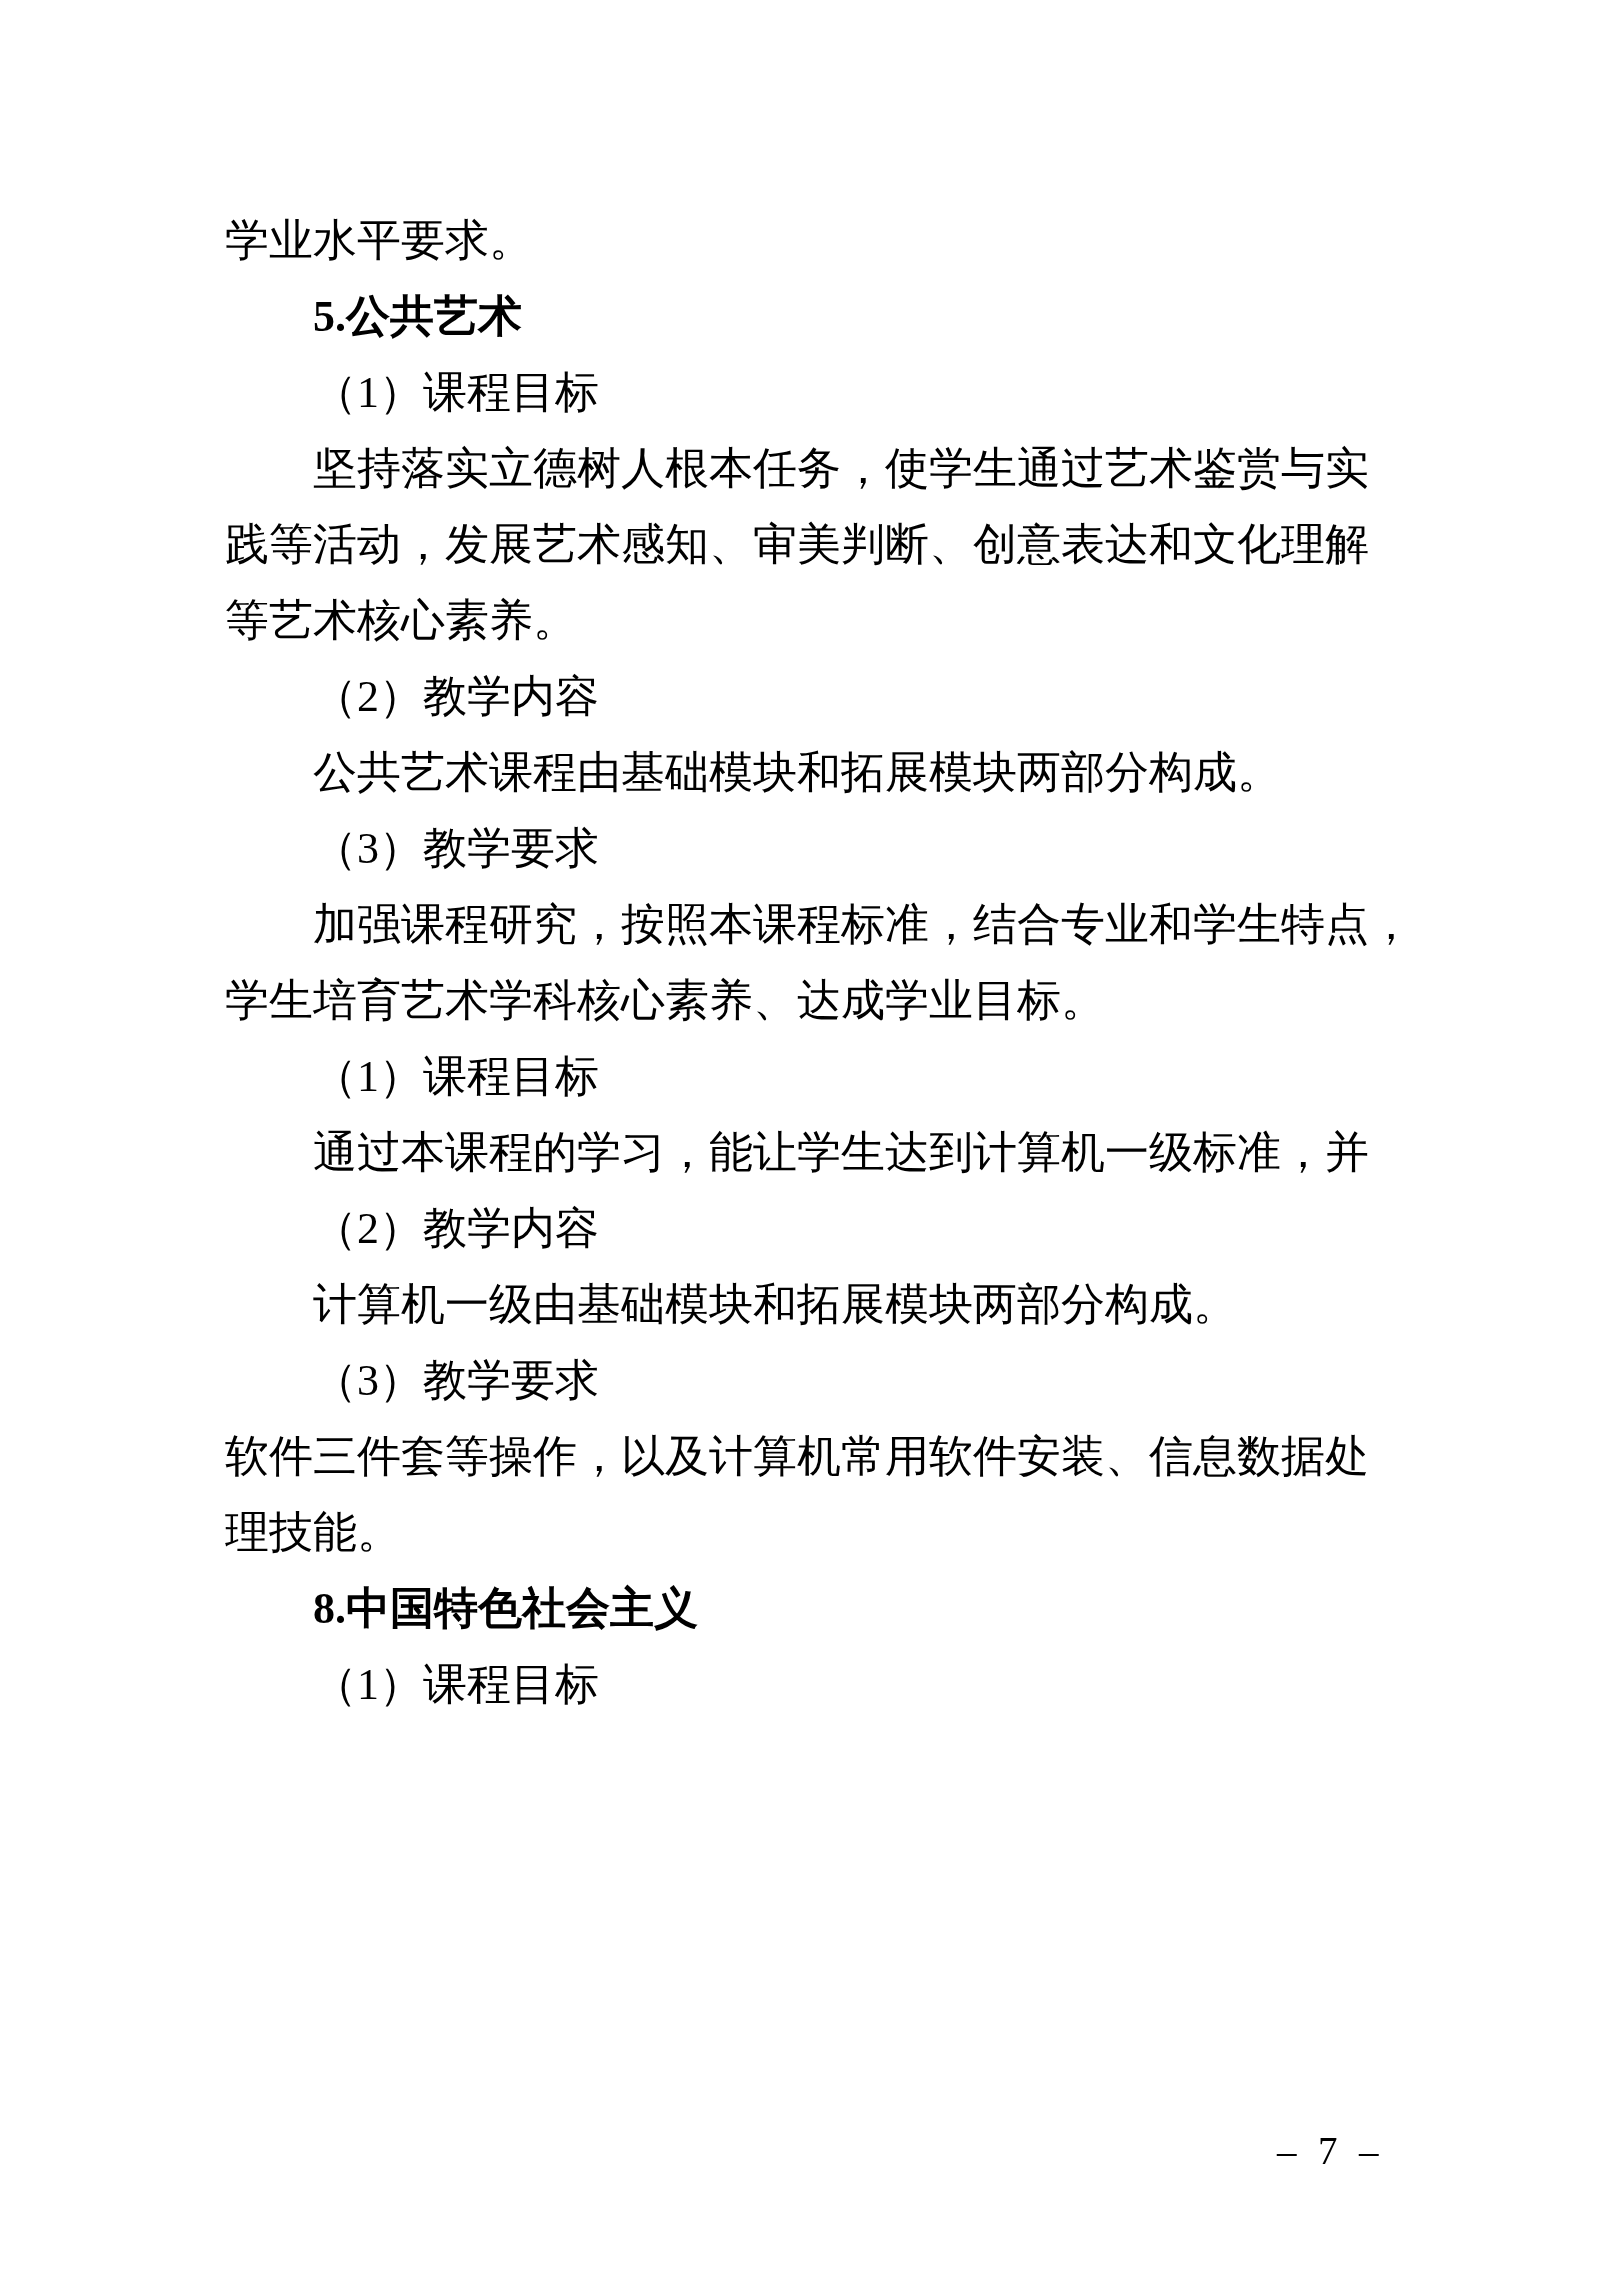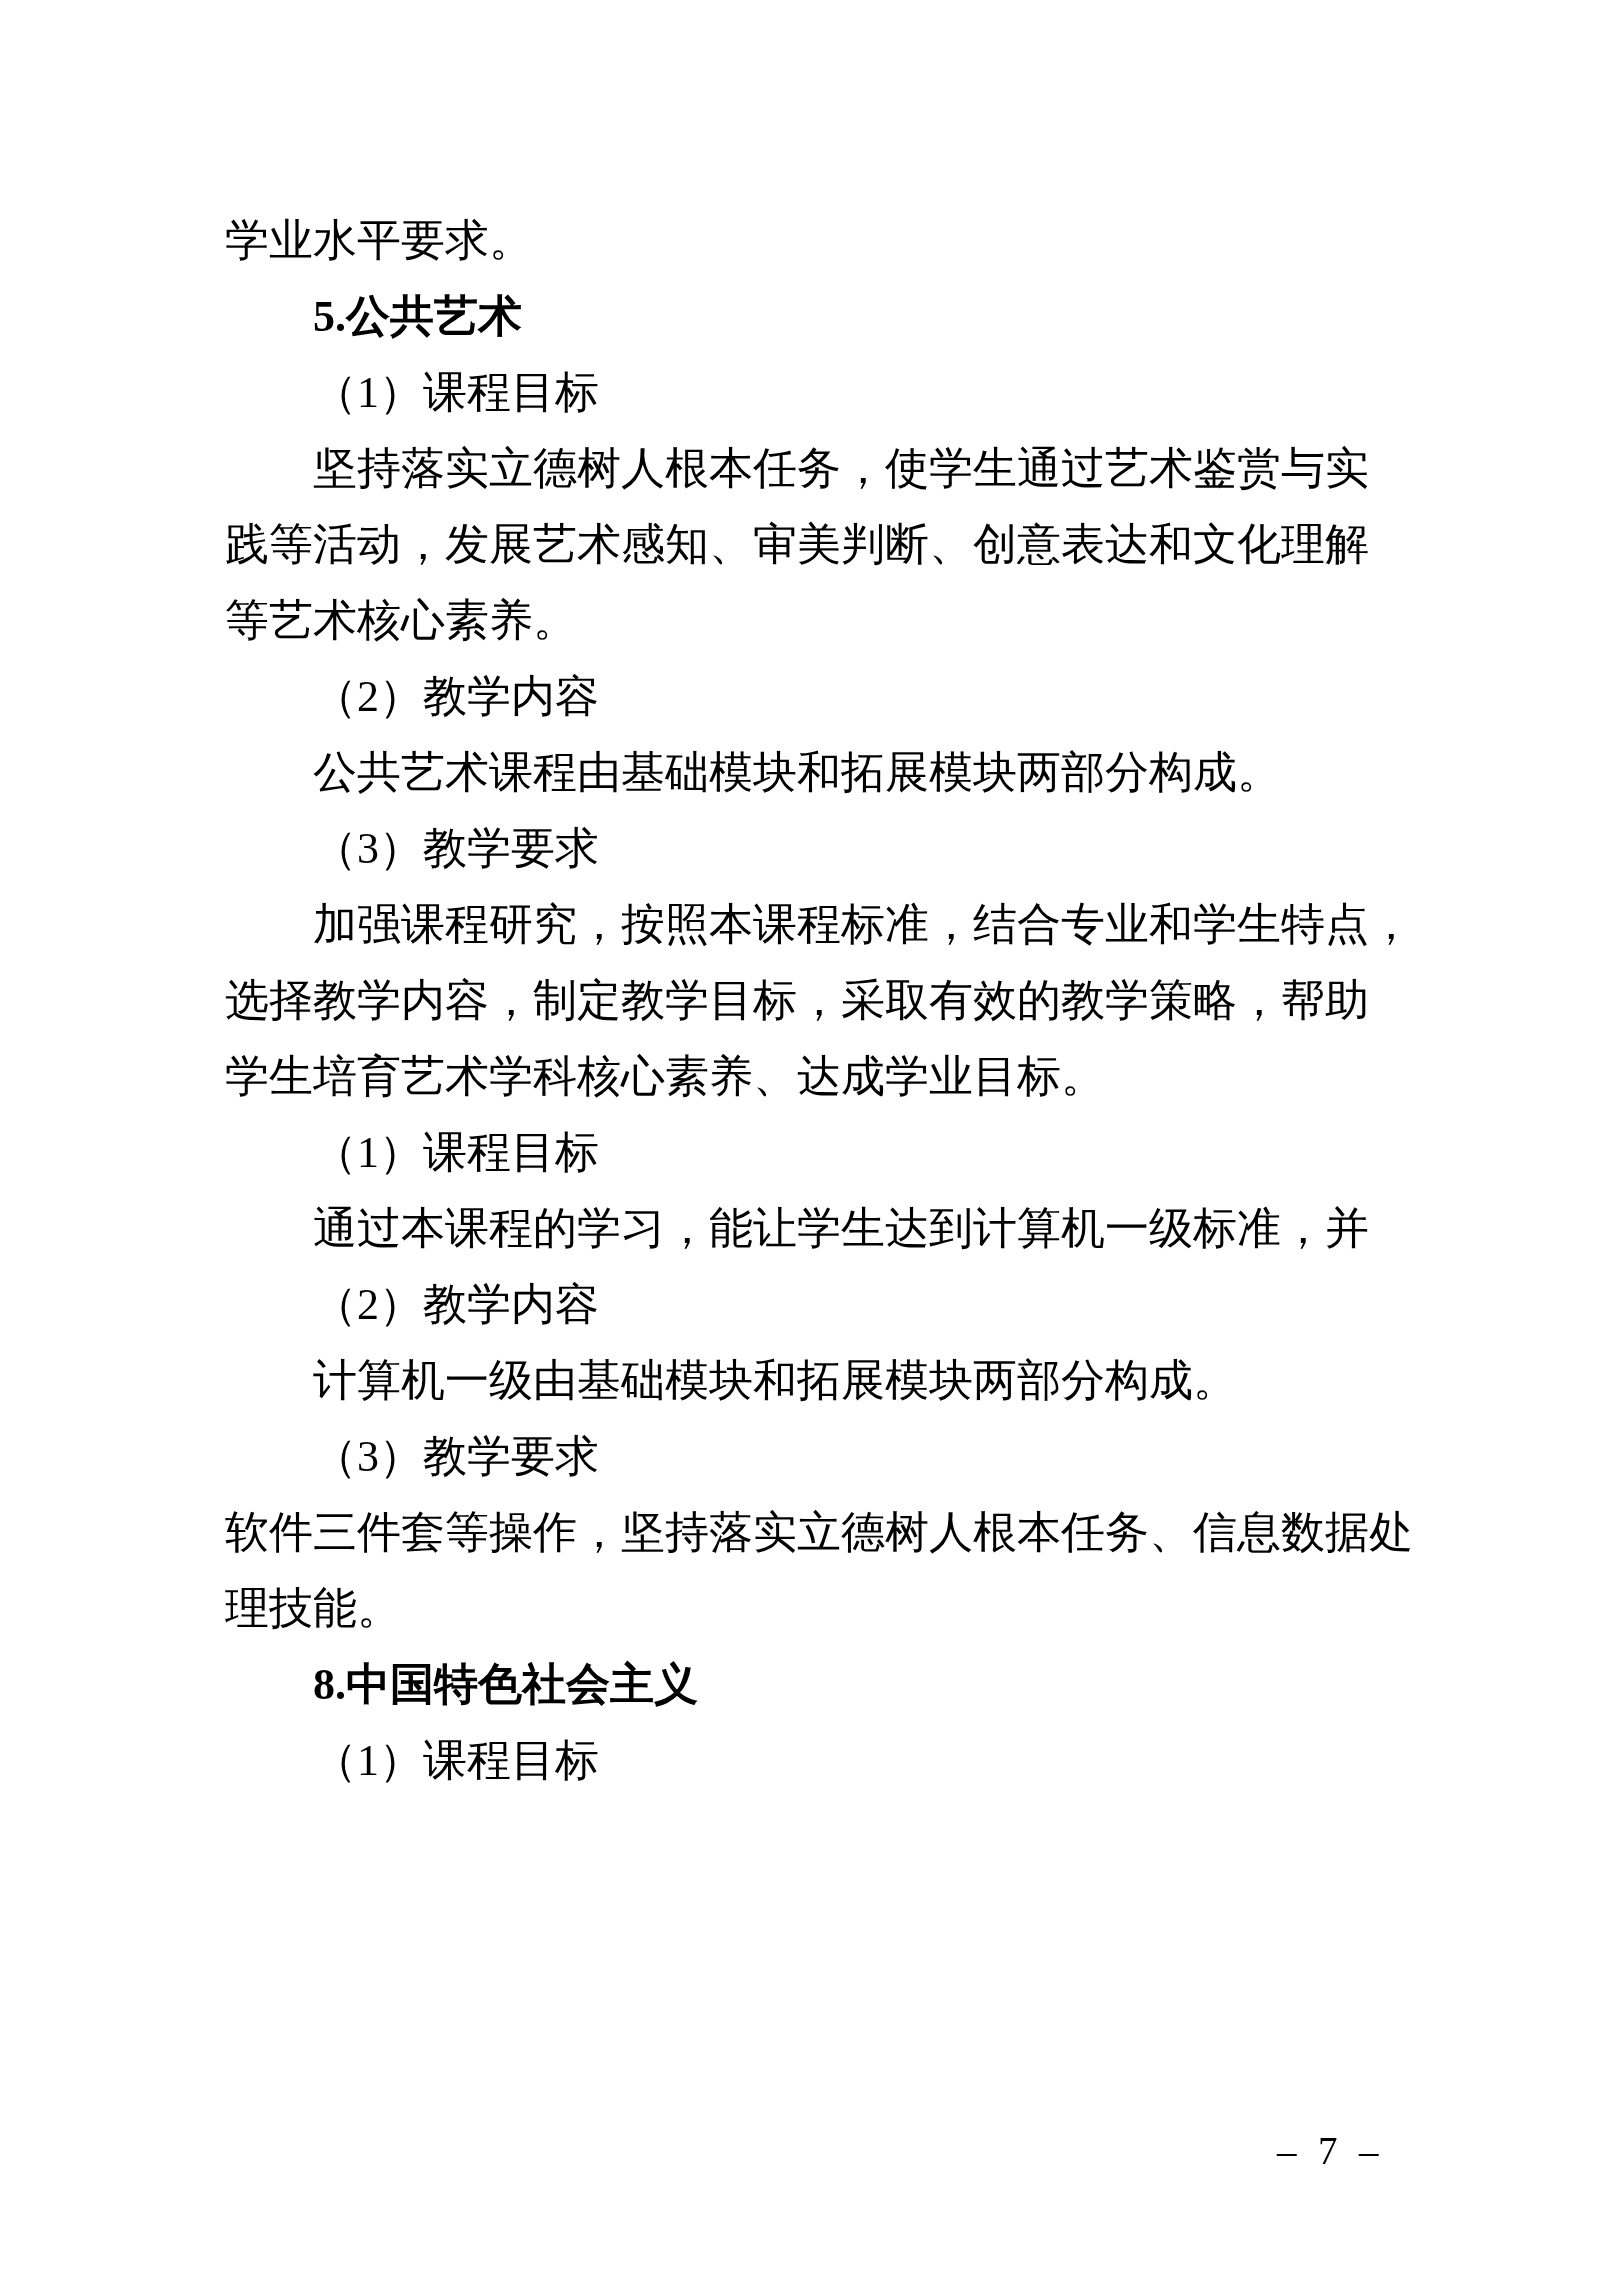--- a/index.html
+++ b/index.html
@@ -52,28 +52,27 @@
     <div class="line">学业水平要求。</div>
     <div class="line heading indent">5.公共艺术</div>
     <div class="line indent">（1）课程目标</div>
     <div class="line indent">坚持落实立德树人根本任务，使学生通过艺术鉴赏与实</div>
     <div class="line">践等活动，发展艺术感知、审美判断、创意表达和文化理解</div>
     <div class="line">等艺术核心素养。</div>
     <div class="line indent">（2）教学内容</div>
     <div class="line indent">公共艺术课程由基础模块和拓展模块两部分构成。</div>
     <div class="line indent">（3）教学要求</div>
     <div class="line indent">加强课程研究，按照本课程标准，结合专业和学生特点，</div>
-    <div class="line">选择教学内容，制定教学目标，采取有效的教学策略，帮助</div>
     <div class="line">学生培育艺术学科核心素养、达成学业目标。</div>
     <div class="line indent">（1）课程目标</div>
     <div class="line indent">通过本课程的学习，能让学生达到计算机一级标准，并</div>
     <div class="line indent">（2）教学内容</div>
     <div class="line indent">计算机一级由基础模块和拓展模块两部分构成。</div>
     <div class="line indent">（3）教学要求</div>
-    <div class="line">软件三件套等操作，坚持落实立德树人根本任务、信息数据处</div>
+    <div class="line">软件三件套等操作，以及计算机常用软件安装、信息数据处</div>
     <div class="line">理技能。</div>
     <div class="line heading indent">8.中国特色社会主义</div>
     <div class="line indent">（1）课程目标</div>
   </div>
 
   <div class="pagenum">– 7 –</div>
 </div>
 
 
 </body></html>

